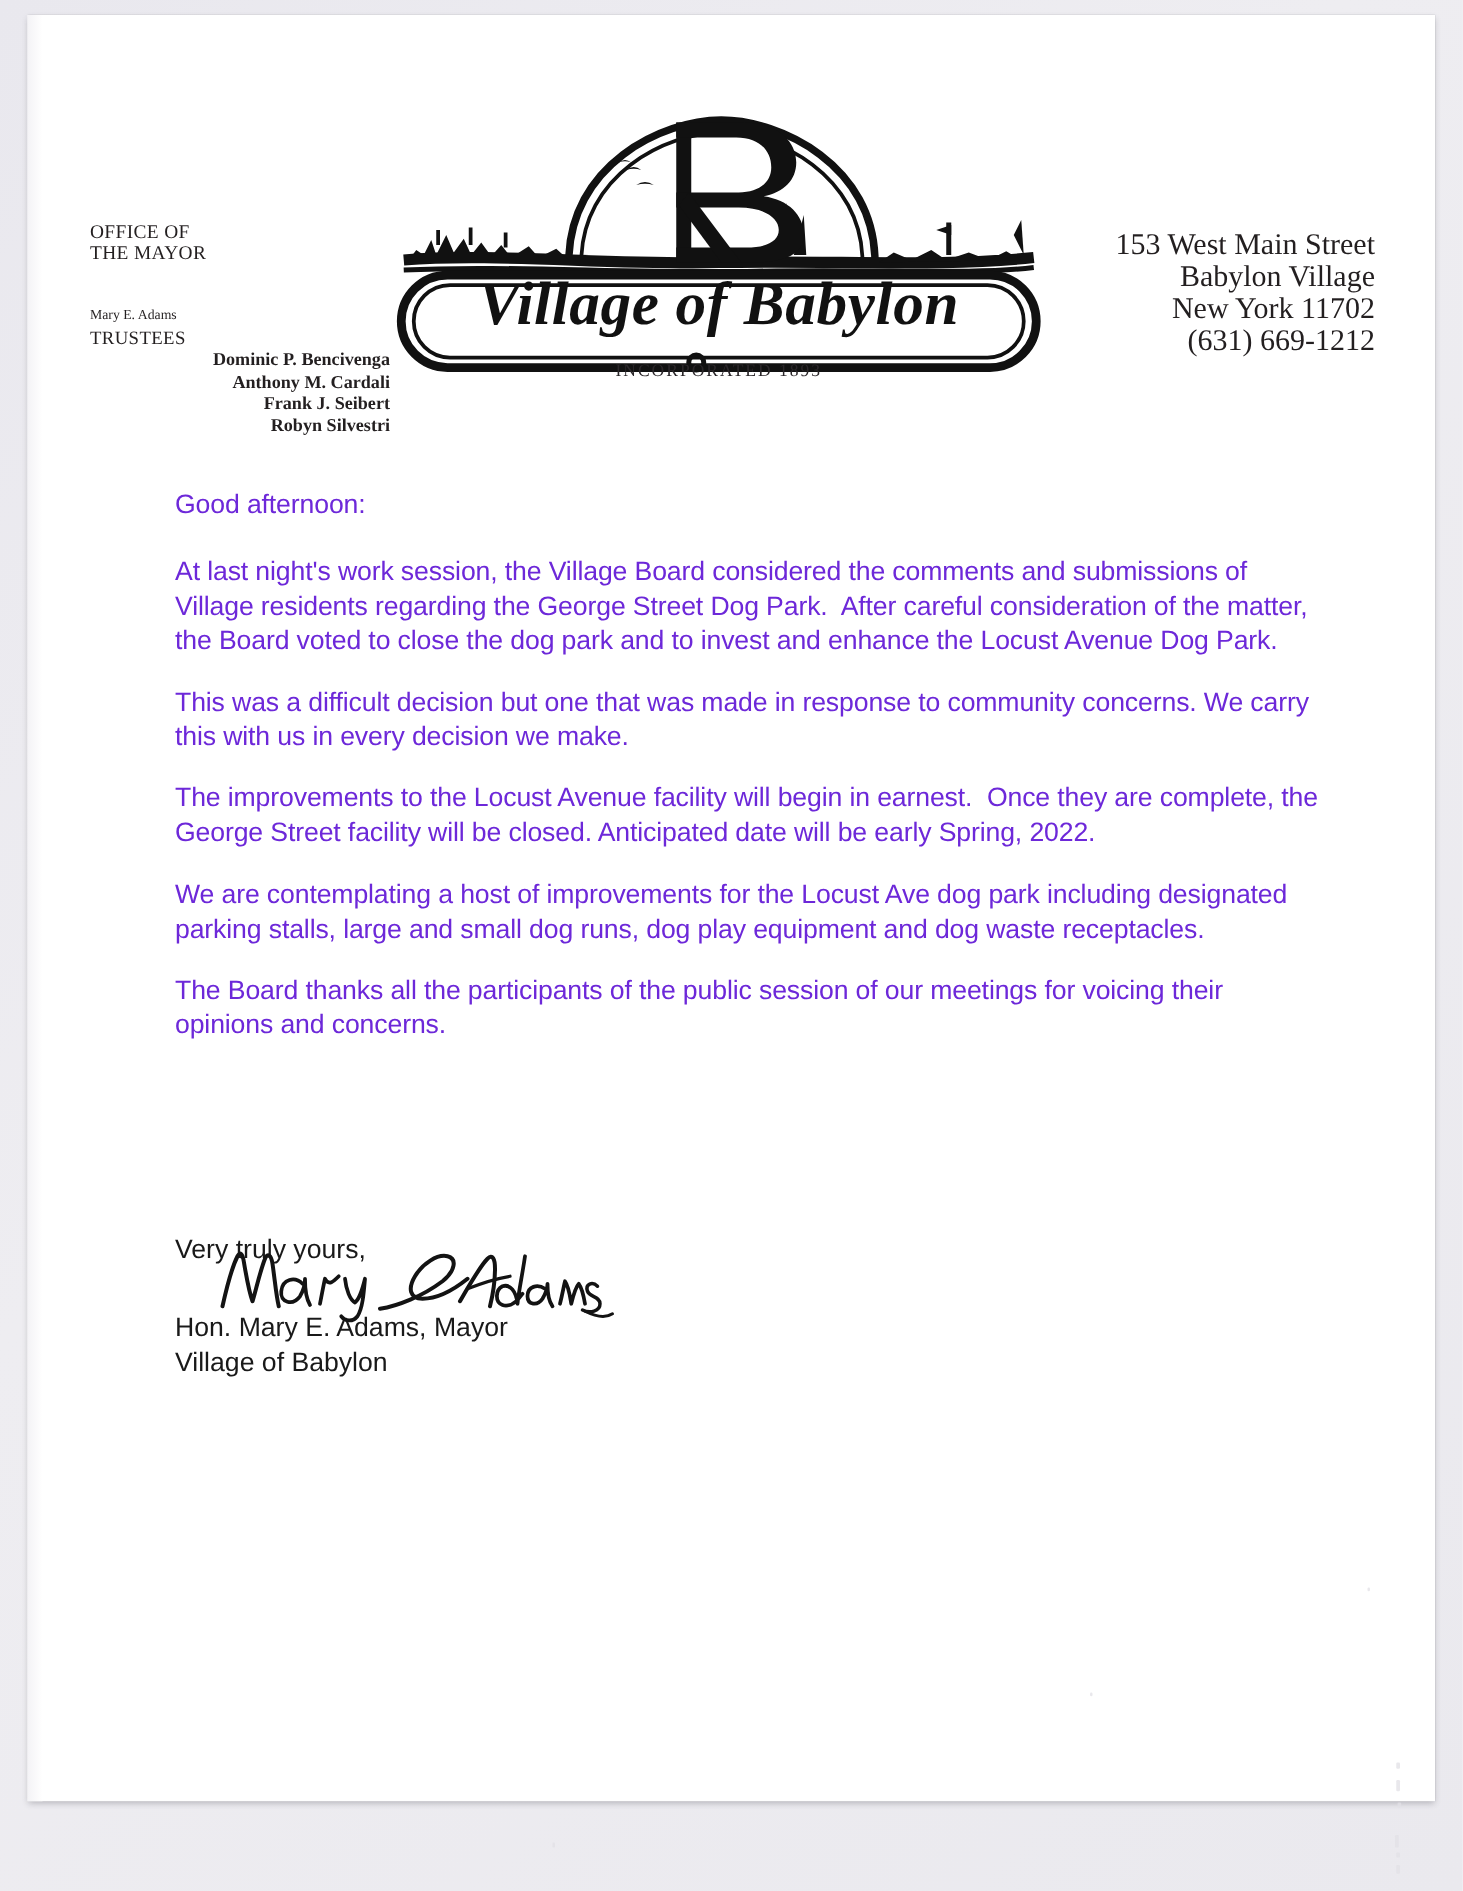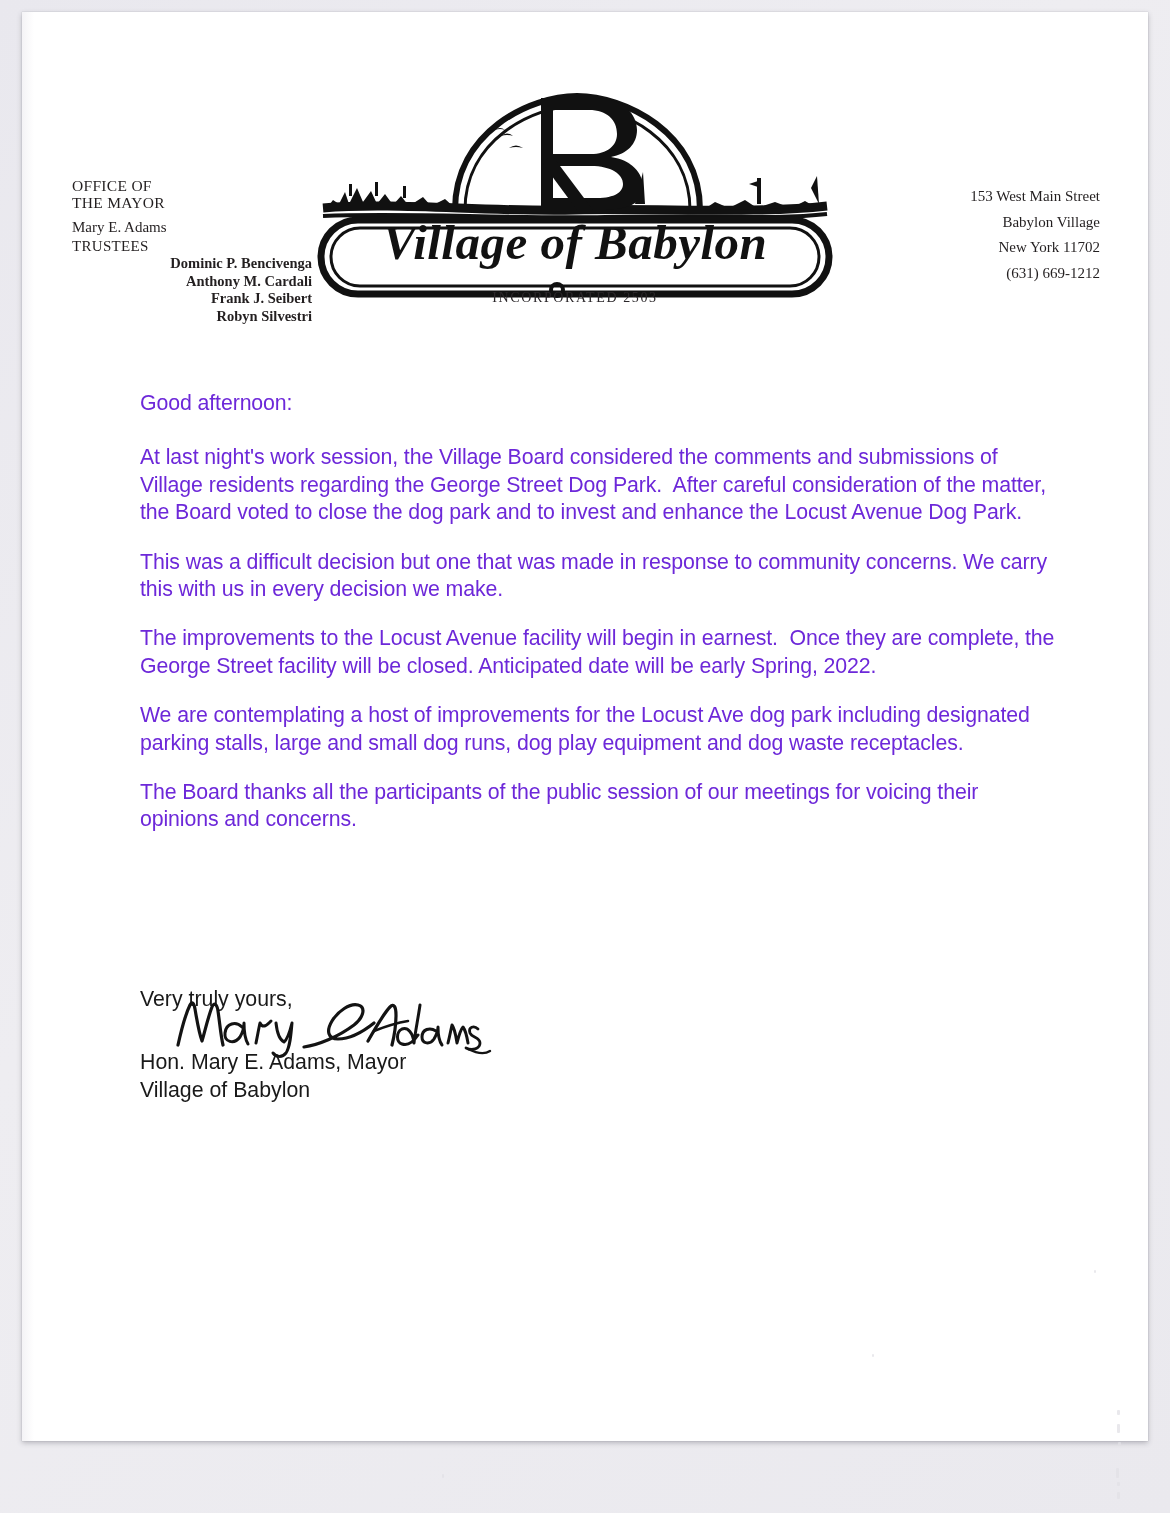--- a/index.html
+++ b/index.html
@@ -61,22 +61,22 @@
     width: 240px;
     color: #231f20;
     font-family: "Liberation Serif", serif;
   }
   .lh-office {
     font-size: 15.5px;
     line-height: 17px;
     letter-spacing: 0.3px;
   }
   .lh-mayor {
-    margin-top: 8px;
-    font-size: 15px;
+    margin-top: 33px;
+    font-size: 11px;
     line-height: 17px;
   }
   .lh-trustees-head {
     margin-top: 2px;
     font-size: 15px;
     line-height: 17px;
     letter-spacing: 0.3px;
   }
   .lh-trustee {
     font-size: 14.5px;
@@ -85,21 +85,21 @@
     text-align: right;
   }
 
   .lh-right {
     position: absolute;
     right: 48px;
     top: 172px;
     text-align: right;
     color: #231f20;
     font-family: "Liberation Serif", serif;
-    font-size: 15px;
+    font-size: 24px;
     line-height: 25.5px;
   }
 
   
   .logo-wrap {
     position: absolute;
     left: 283px;
     top: 80px;
     width: 540px;
     height: 230px;
@@ -248,21 +248,21 @@
             <path d="M246 62 L288 118 L272 118 L238 72 Z"></path>
           </g>
 
           <rect x="16" y="128" width="508" height="74" rx="37" ry="37" fill="#fff" stroke="#111" stroke-width="7"></rect>
           <rect x="26" y="136" width="488" height="58" rx="29" ry="29" fill="#fff" stroke="#111" stroke-width="3"></rect>
 
           <circle cx="252" cy="198" r="6" fill="none" stroke="#111" stroke-width="4"></circle>
         </svg>
 
         <div class="logo-banner-text">Village of Babylon</div>
-        <div class="logo-incorp">INCORPORATED 2503</div>
+        <div class="logo-incorp">INCORPORATED 1893</div>
       </div>
     </div>
 
     <div class="letter-body">
       <p class="greeting">Good afternoon:</p>
       <p>At last night's work session, the Village Board considered the comments and submissions of Village residents regarding the George Street Dog Park.  After careful consideration of the matter, the Board voted to close the dog park and to invest and enhance the Locust Avenue Dog Park.</p>
       <p>This was a difficult decision but one that was made in response to community concerns. We carry this with us in every decision we make.</p>
       <p>The improvements to the Locust Avenue facility will begin in earnest.  Once they are complete, the George Street facility will be closed. Anticipated date will be early Spring, 2022.</p>
       <p>We are contemplating a host of improvements for the Locust Ave dog park including designated parking stalls, large and small dog runs, dog play equipment and dog waste receptacles.</p>
       <p>The Board thanks all the participants of the public session of our meetings for voicing their opinions and concerns.</p>

